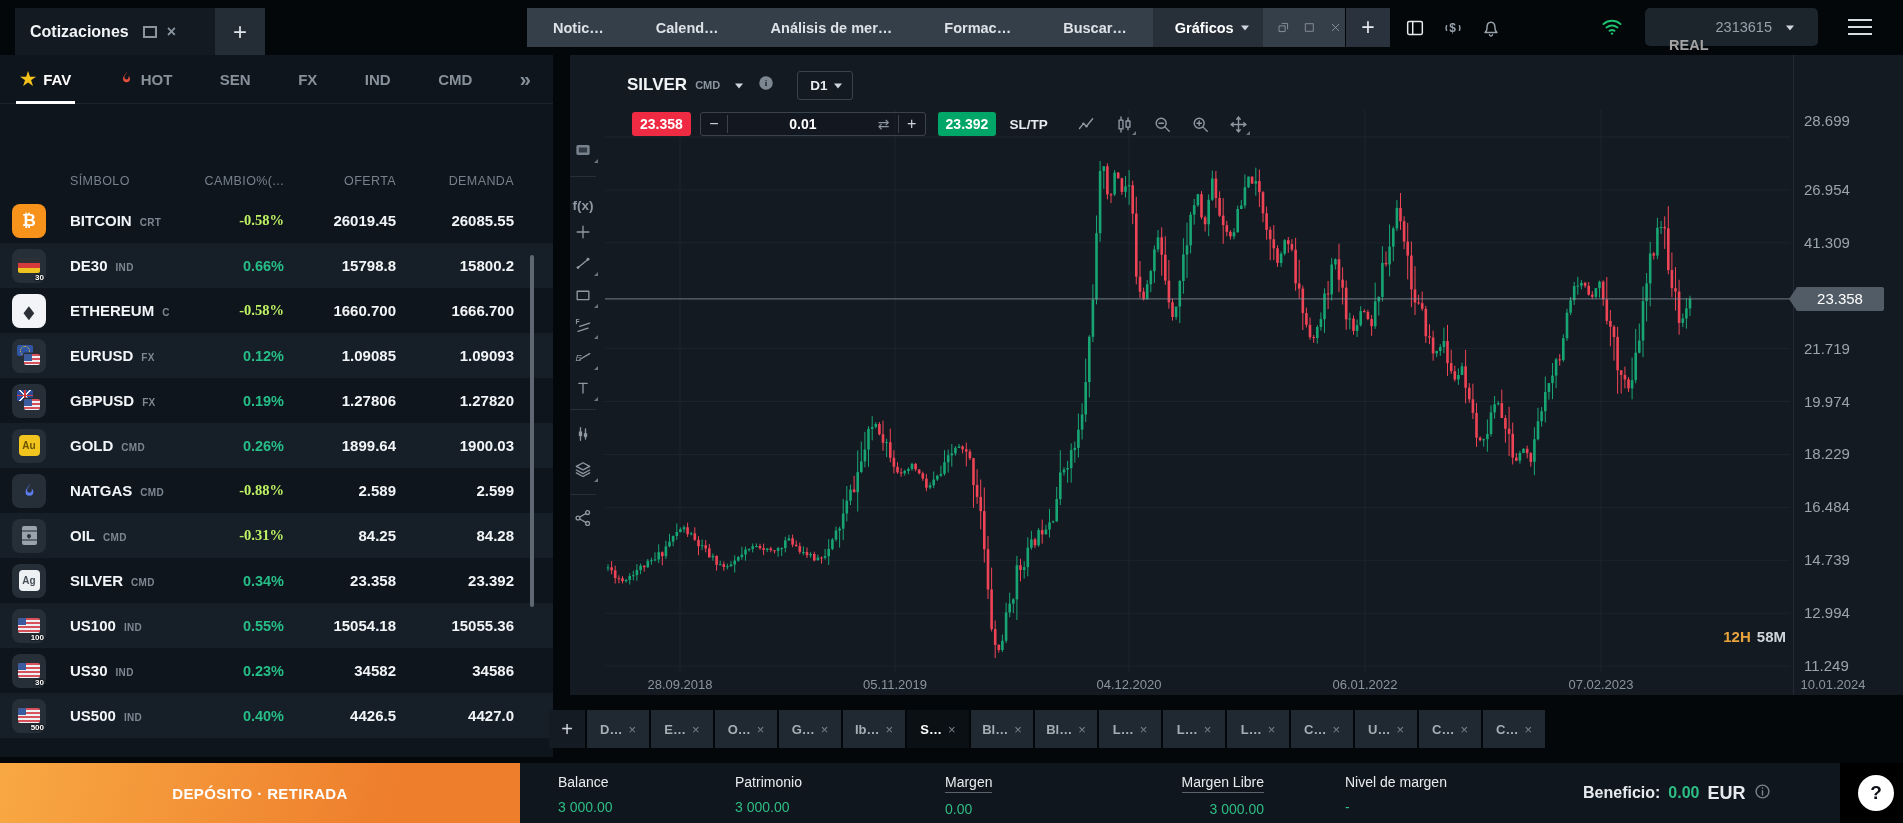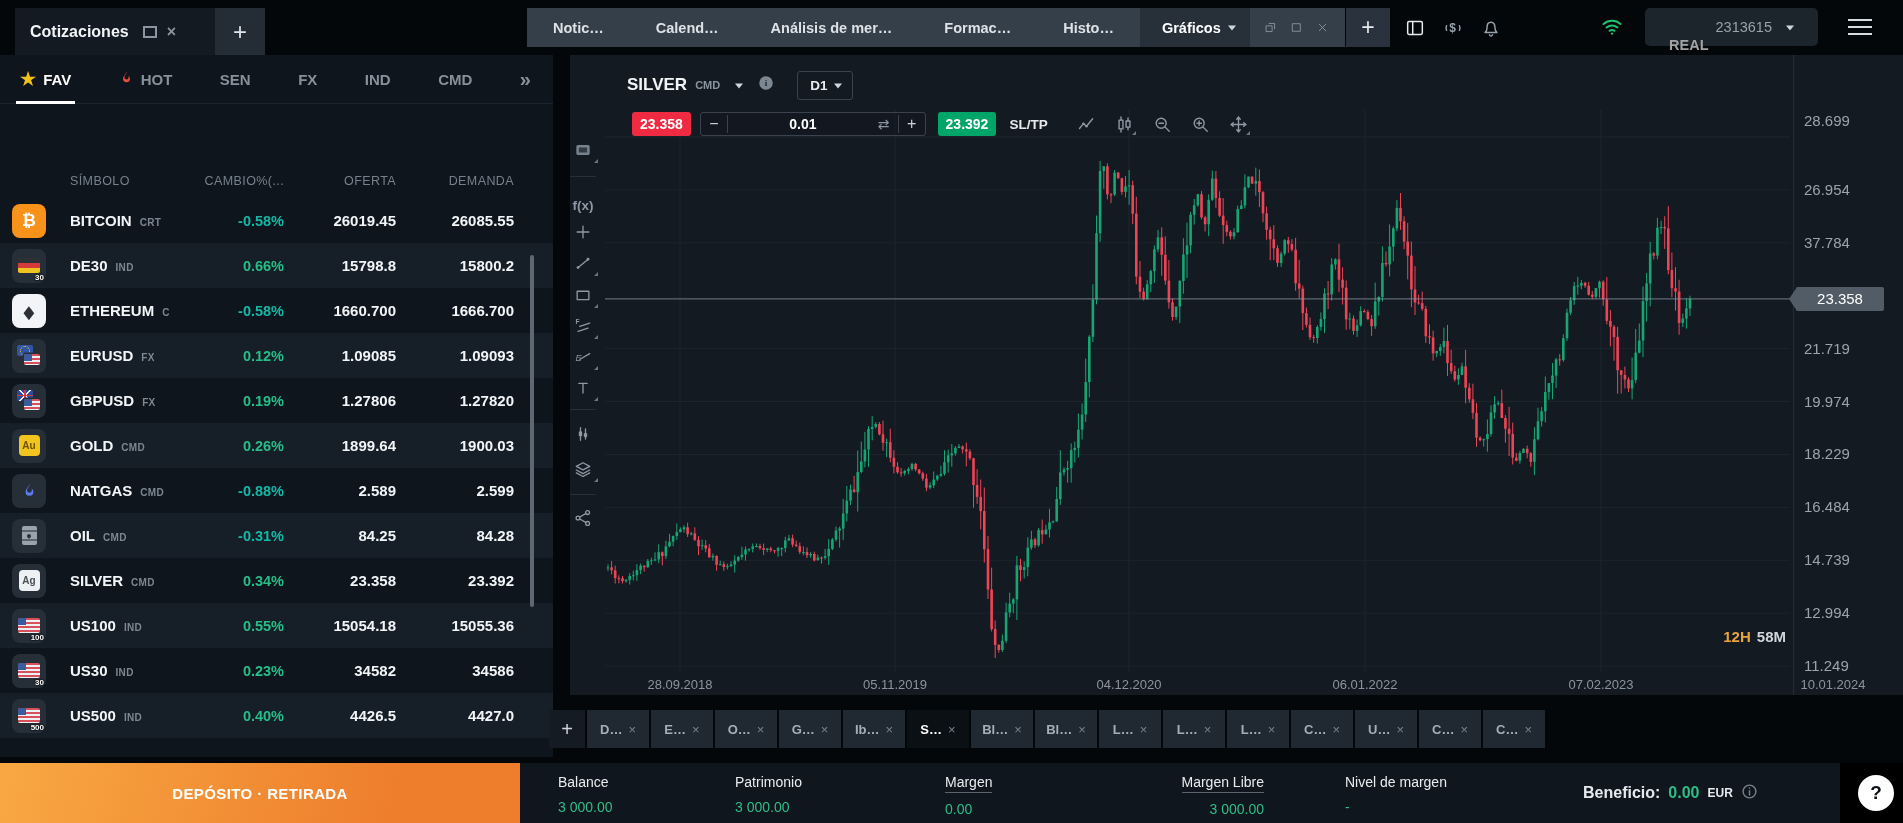--- a/index.html
+++ b/index.html
@@ -35,21 +35,21 @@
   .wl-head .r{text-align:right;}
   .wl-rows{position:absolute;left:0;top:143px;width:553px;}
   .wrow{display:grid;grid-template-columns:58px 128px 86px 112px 118px;align-items:center;height:45px;
     padding-left:12px;box-sizing:border-box;}
   .wrow:nth-child(even){background:#161e27;}
   .wsym{display:flex;align-items:baseline;gap:8px;}
   .wname{font-size:15px;font-weight:bold;color:#f2f5f7;}
   .wtype{font-size:10px;font-weight:bold;color:#7d8792;letter-spacing:.3px;}
   .wchg,.wbid,.wask{text-align:right;font-size:14.5px;font-weight:bold;}
   .wbid,.wask{color:#f2f5f7;font-size:15px;}
-  .up{color:#26bd87;}.down{color:#14b8a6;}
+  .up{color:#26bd87;}.down{color:#bef264;font-family:Liberation Serif, serif;}
   .chip{width:34px;height:34px;border-radius:8px;background:#262e37;position:relative;
     display:flex;align-items:center;justify-content:center;}
   .c-btc{background:#f7931a;}
   .c-btc .g{color:#fff;font-size:17px;font-weight:bold;font-family:"DejaVu Sans",sans-serif;}
   .c-eth{background:#f2f4f7;}
   .c-eth .e{color:#2c3036;font-size:14px;transform:scaleY(1.3);}
   .met{width:21px;height:21px;border-radius:4px;display:flex;align-items:center;justify-content:center;
     font-size:10px;font-weight:bold;}
   .au{background:#f2c51e;color:#6b5200;}
   .ag{background:#eef1f4;color:#474f57;}
@@ -149,21 +149,21 @@
     background:linear-gradient(105deg,#f8a843 0%,#ee7e2c 75%);display:flex;align-items:center;justify-content:center;
     color:#fff;font-size:15px;font-weight:bold;letter-spacing:.4px;}
   .fstat{position:absolute;top:10px;}
   .fstat .fl{font-size:14px;color:#e8ecef;display:inline-block;}
   .fstat .fl.u{border-bottom:1px solid #5b646e;padding-bottom:2px;}
   .fstat .fv{font-size:14px;color:#2ebd85;margin-top:8px;}
   .fstat.ar{text-align:right;}
   .profit{position:absolute;left:1583px;top:0;height:60px;display:flex;align-items:center;gap:8px;}
   .profit .pl{font-size:16px;font-weight:bold;color:#e6eaee;}
   .profit .pv{font-size:16px;font-weight:bold;color:#2ebd85;}
-  .profit .pc{font-size:12px;font-weight:bold;color:#e6eaee;}
+  .profit .pc{font-size:18px;font-weight:bold;color:#e6eaee;}
   .helpzone{position:absolute;left:1840px;top:763px;width:63px;height:60px;background:#000;}
   .help{position:absolute;left:18px;top:12px;width:36px;height:36px;border-radius:50%;background:#fff;
     color:#0d1117;font-size:19px;font-weight:bold;display:flex;align-items:center;justify-content:center;}
 </style>
 </head>
 <body>
 
 <div class="screen">
 
   <div class="lp-titletab">
@@ -373,21 +373,21 @@
         </div>
       </div>
     <div class="wl-scroll"></div>
   </div>
 
   <div class="topbar" id="topbar">
       <div class="ttab">Notic…</div>
       <div class="ttab">Calend…</div>
       <div class="ttab">Análisis de mer…</div>
       <div class="ttab">Formac…</div>
-      <div class="ttab">Histo…</div>
+      <div class="ttab">Buscar…</div>
       <div class="ttab active">Gráficos<span class="caret"></span></div>
       <div class="twin">
         <span class="wi">
           <svg width="13" height="13" viewBox="0 0 24 24" fill="none" stroke="#8e98a2" stroke-width="1.6" stroke-linecap="round" stroke-linejoin="round">
             <rect x="4.5" y="9" width="10.5" height="10.5"></rect>
             <path d="M9.5 4.5h10v10"></path>
           </svg>
         </span>
         <span class="wi">
           <svg width="13" height="13" viewBox="0 0 24 24" fill="none" stroke="#8e98a2" stroke-width="1.6" stroke-linecap="round" stroke-linejoin="round">
@@ -1060,21 +1060,21 @@
       <line x1="1081.4" y1="188.3" x2="1081.4" y2="218.6" stroke="#17a673" stroke-width="1"></line>
       <rect x="1080.1" y="198.4" width="2.6" height="10.1" fill="#17a673"></rect>
       <line x1="1085.0" y1="185.7" x2="1085.0" y2="206.0" stroke="#17a673" stroke-width="1"></line>
       <rect x="1083.7" y="188.9" width="2.6" height="9.5" fill="#17a673"></rect>
       <line x1="0" y1="188.9" x2="1185" y2="188.9" stroke="#8b96a1" stroke-width="1" opacity="0.75"></line>
     </svg>
   <div class="axis-sep"></div>
   <div id="yaxis">
       <div class="ylab" style="top:112px">28.699</div>
       <div class="ylab" style="top:180.90840000000003px">26.954</div>
-      <div class="ylab" style="top:233.81680000000006px">37.784</div>
+      <div class="ylab" style="top:233.81680000000006px">41.309</div>
       <div class="ylab" style="top:339.6336px">21.719</div>
       <div class="ylab" style="top:392.54200000000003px">19.974</div>
       <div class="ylab" style="top:445.45040000000006px">18.229</div>
       <div class="ylab" style="top:498.3588px">16.484</div>
       <div class="ylab" style="top:551.2672px">14.739</div>
       <div class="ylab" style="top:604.1756px">12.994</div>
       <div class="ylab" style="top:657.0840000000001px">11.249</div>
       <div class="ptag" style="top:286.93912px">23.358</div>
     </div>
   <div id="xaxis">

